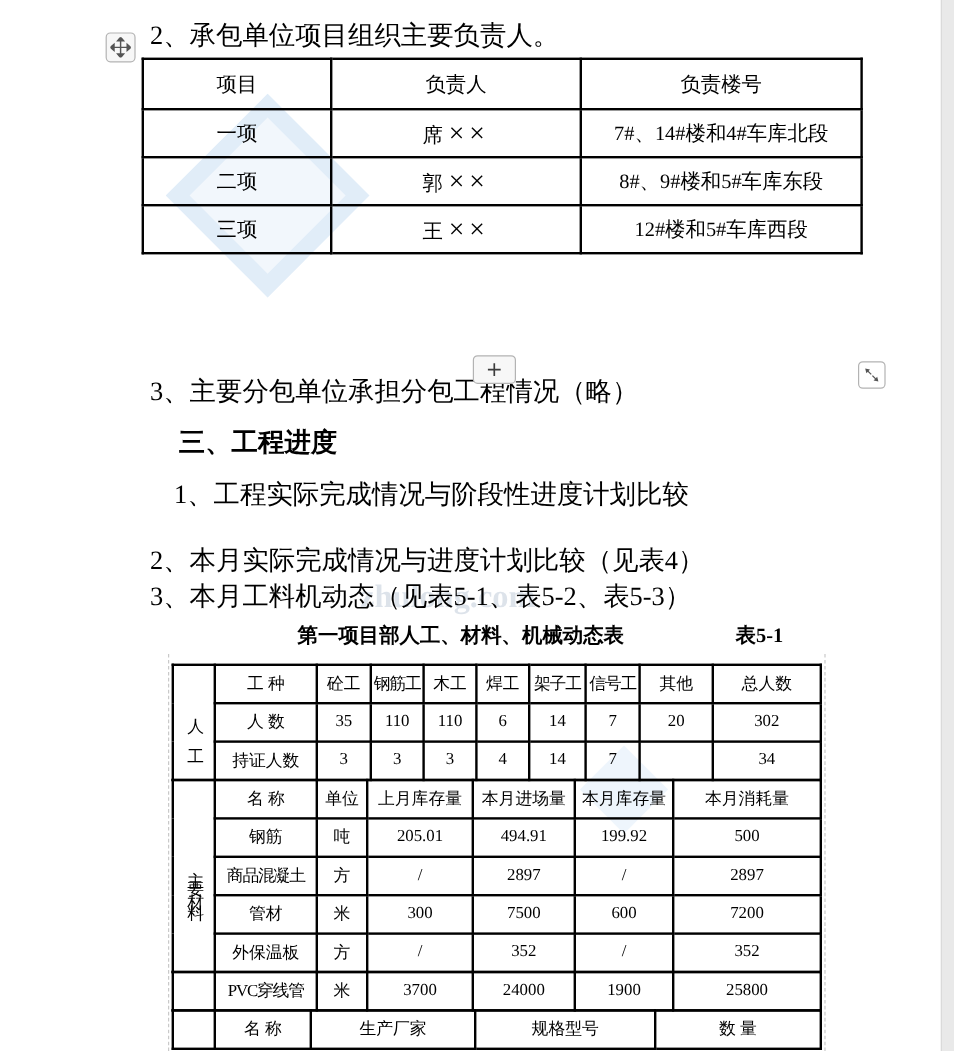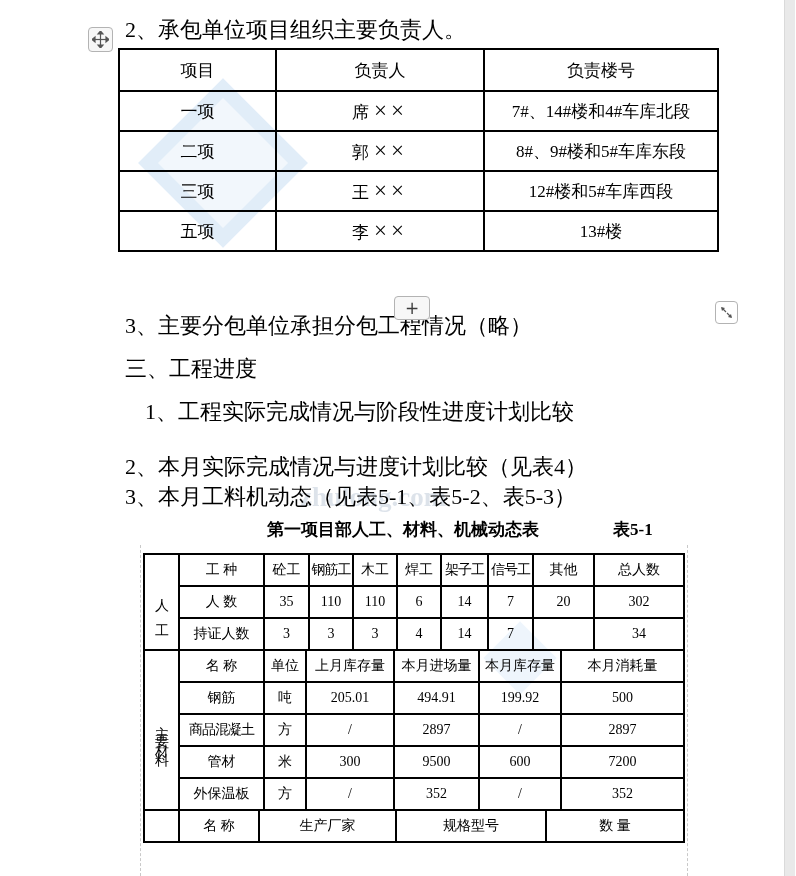--- a/index.html
+++ b/index.html
@@ -3,38 +3,38 @@
 <meta charset="utf-8">
 <style>
   html,body{margin:0;padding:0;}
   body{
     width:796px;height:876px;overflow:hidden;position:relative;background:#fff;
     font-family:"Liberation Serif","DejaVu Serif",serif;color:#000;
   }
   .page{position:absolute;inset:0;}
   
   .line{position:absolute;left:125px;margin:0;font-size:22px;white-space:nowrap;z-index:2;}
-  .bold{font-weight:normal;}
+  .bold{font-weight:bold;margin-left:24px;}
   
   table{border-collapse:collapse;table-layout:fixed;}
   .t1{position:absolute;left:118px;top:48px;width:599px;z-index:2;}
   .t1 td{border:2px solid #000;text-align:center;vertical-align:middle;font-size:17px;padding:0;background:transparent;}
   .t1 tr{height:40px;}
   .t1 tr.hdr{height:42px;}
   .xx{font-size:23px;letter-spacing:4px;padding-left:5px;}
   
   .ctl{position:absolute;background:#f7f7f7;border:1px solid #b3b3b3;border-radius:4px;
        display:flex;align-items:center;justify-content:center;box-sizing:border-box;z-index:6;}
   .move-btn{left:88px;top:27px;width:25px;height:25px;}
   .plus-btn{left:394px;top:296px;width:36px;height:24px;font-size:17px;color:#3c3c3c;
             font-family:"DejaVu Sans",sans-serif;}
   .resize-btn{left:715px;top:301px;width:23px;height:23px;background:#fff;}
   
   .t2title{position:absolute;top:518px;left:0;width:796px;margin:0;font-size:17px;z-index:2;}
-  .t2title .main{position:absolute;left:248px;font-weight:bold;white-space:nowrap;margin-left:19px;}
+  .t2title .main{position:absolute;left:248px;font-weight:bold;white-space:nowrap;}
   .t2title .tag{position:absolute;left:613px;font-weight:bold;white-space:nowrap;}
   
   .t2wrap{position:absolute;left:143px;top:553px;z-index:2;}
   .t2{width:540px;}
   .t2 td{border:2px solid #000;text-align:center;vertical-align:middle;font-size:14px;padding:0;background:transparent;}
   .t2 tr{height:32px;}
   .t2b,.t2c,.t2d{margin-top:-2px;}
   .narrow{font-size:12px;letter-spacing:-1px;}
   .tiny{font-size:11px;letter-spacing:-1px;}
   .squeeze{font-size:12px;letter-spacing:-1px;}
@@ -105,25 +105,20 @@
     <tr>
       <td>二项</td>
       <td><span>郭</span><span class="xx">××</span></td>
       <td>8#、9#楼和5#车库东段</td>
     </tr>
     <tr>
       <td>三项</td>
       <td><span>王</span><span class="xx">××</span></td>
       <td>12#楼和5#车库西段</td>
     </tr>
-    <tr>
-      <td>五项</td>
-      <td><span>李</span><span class="xx">××</span></td>
-      <td>13#楼</td>
-    </tr>
   </tbody>
     </table>
 
   <div class="ctl plus-btn">
     <span>+</span>
   </div>
 
   <div class="ctl resize-btn">
     <svg width="13" height="13" viewBox="0 0 13 13">
       <g stroke="#555" stroke-width="1.1" fill="#555">
@@ -232,35 +227,57 @@
         <td>方</td>
         <td>/</td>
         <td>2897</td>
         <td>/</td>
         <td>2897</td>
       </tr>
       <tr>
         <td>管材</td>
         <td>米</td>
         <td>300</td>
-        <td>9500</td>
+        <td>7500</td>
         <td>600</td>
         <td>7200</td>
       </tr>
       <tr>
         <td>外保温板</td>
         <td>方</td>
         <td>/</td>
         <td>352</td>
         <td>/</td>
         <td>352</td>
       </tr>
     </tbody>
       </table>
 
+    <table class="t2 t2c">
+      <colgroup>
+        <col style="width:35px">
+          <col style="width:85px">
+          <col style="width:42px">
+          <col style="width:88px">
+        <col style="width:85px">
+          <col style="width:82px">
+          <col style="width:123px">
+      </colgroup>
+      <tbody>
+          <tr>
+        <td></td>
+        <td class="squeeze">PVC穿线管</td>
+        <td>米</td>
+        <td>3700</td>
+        <td>24000</td>
+        <td>1900</td>
+        <td>25800</td>
+      </tr>
+    </tbody>
+      </table>
 
     <table class="t2 t2d">
       <colgroup>
         <col style="width:35px">
           <col style="width:80px">
           <col style="width:137px">
           <col style="width:150px">
           <col style="width:138px">
       </colgroup>
       <tbody>

